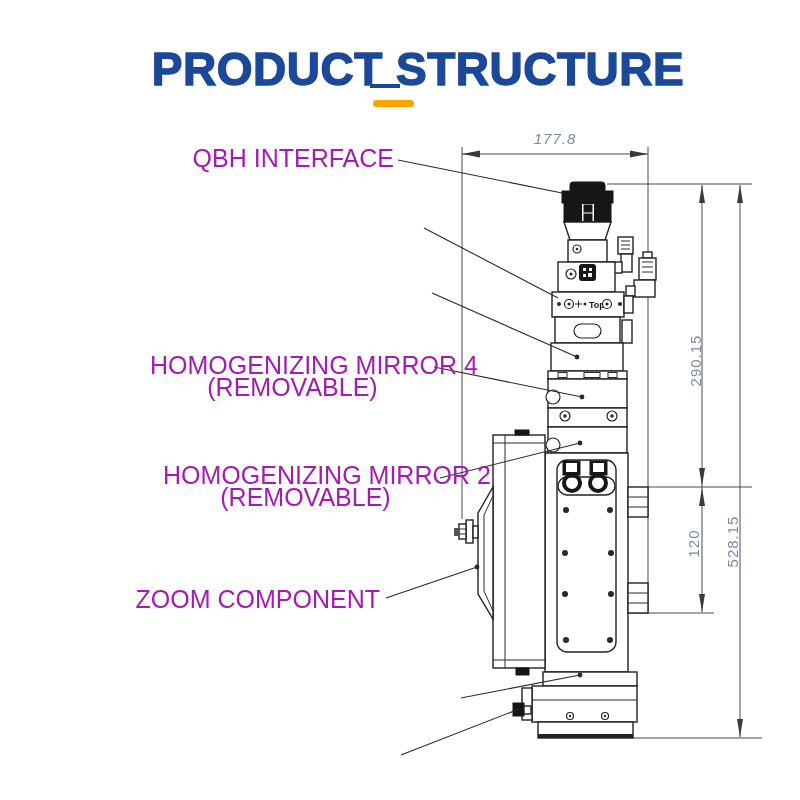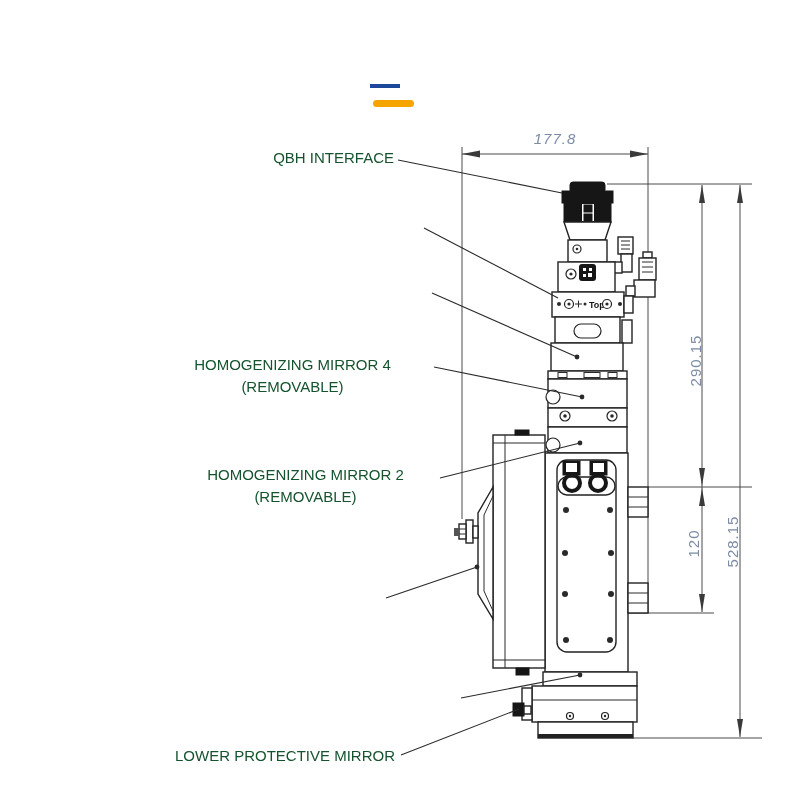--- a/index.html
+++ b/index.html
@@ -3,40 +3,41 @@
 <meta charset="utf-8">
 <style>
   html,body{margin:0;padding:0;background:#fff;}
   #page{position:relative;width:800px;height:800px;background:#ffffff;overflow:hidden;
         font-family:"Liberation Sans","DejaVu Sans",sans-serif;}
   .title{position:absolute;top:42px;left:38px;width:760px;text-align:center;
          font-size:46px;font-weight:bold;letter-spacing:.5px;color:#1b4898;
          -webkit-text-stroke:1.4px #1b4898;}
   .title-underscore{position:absolute;left:370px;top:84px;width:30px;height:4px;background:#1b4898;}
   .accent-bar{position:absolute;left:373px;top:100px;width:41px;height:7px;border-radius:3.5px;background:#f6a500;}
-  .part-label{position:absolute;font-size:15px;color:#14532d;line-height:22px;white-space:nowrap;}
+  .part-label{position:absolute;font-size:25px;color:#a21caf;line-height:22px;white-space:nowrap;}
   .r{text-align:right;}
   .c{text-align:center;}
   .dim-text{position:absolute;font-size:15px;letter-spacing:1px;color:#7d8ca4;width:80px;text-align:center;}
   .rot{transform:rotate(-90deg);}
   svg{position:absolute;left:0;top:0;}
   .lnf{stroke:#222;stroke-width:1.4;fill:#fff;}
   .thin{stroke:#2b2b2b;stroke-width:1;fill:none;}
   .blk{fill:#161616;stroke:#161616;}
   .dim{stroke:#4a4a4a;stroke-width:1;fill:none;}
   .arr{fill:#3a3a3a;stroke:none;}
   .leader{stroke:#2a2a2a;stroke-width:1.1;fill:none;}
   .dot{fill:#2a2a2a;stroke:none;}
   .screw{stroke:#222;stroke-width:1.2;fill:#fff;}
 </style>
 </head>
 <body>
 
 <div id="page">
 
+  <div class="title">PRODUCT STRUCTURE</div>
   <div class="title-underscore"></div>
   <div class="accent-bar"></div>
 
   <svg width="800" height="800" viewBox="0 0 800 800">
 
     <g>
       <path class="dim" d="M462,147 V519"></path>
       <path class="dim" d="M648,147 V613"></path>
       <path class="dim" d="M462,154 H648"></path>
       <polygon class="arr" points="462,154 480,150.5 480,157.5"></polygon>
@@ -221,16 +222,16 @@
   <div class="part-label c" style="top:354px;left:150px;width:285px;">
     <div>HOMOGENIZING MIRROR 4</div>
     <div>(REMOVABLE)</div>
   </div>
 
   <div class="part-label c" style="top:464px;left:163px;width:285px;text-align:center;">
     <div>HOMOGENIZING MIRROR 2</div>
     <div>(REMOVABLE)</div>
   </div>
 
-
-
-  <div class="part-label r" style="top:745px;right:405px;">LOWER PROTECTIVE MIRROR</div>
+  <div class="part-label r" style="top:588px;right:420px;">ZOOM COMPONENT</div>
+
+
 </div>
 
 </body></html>

